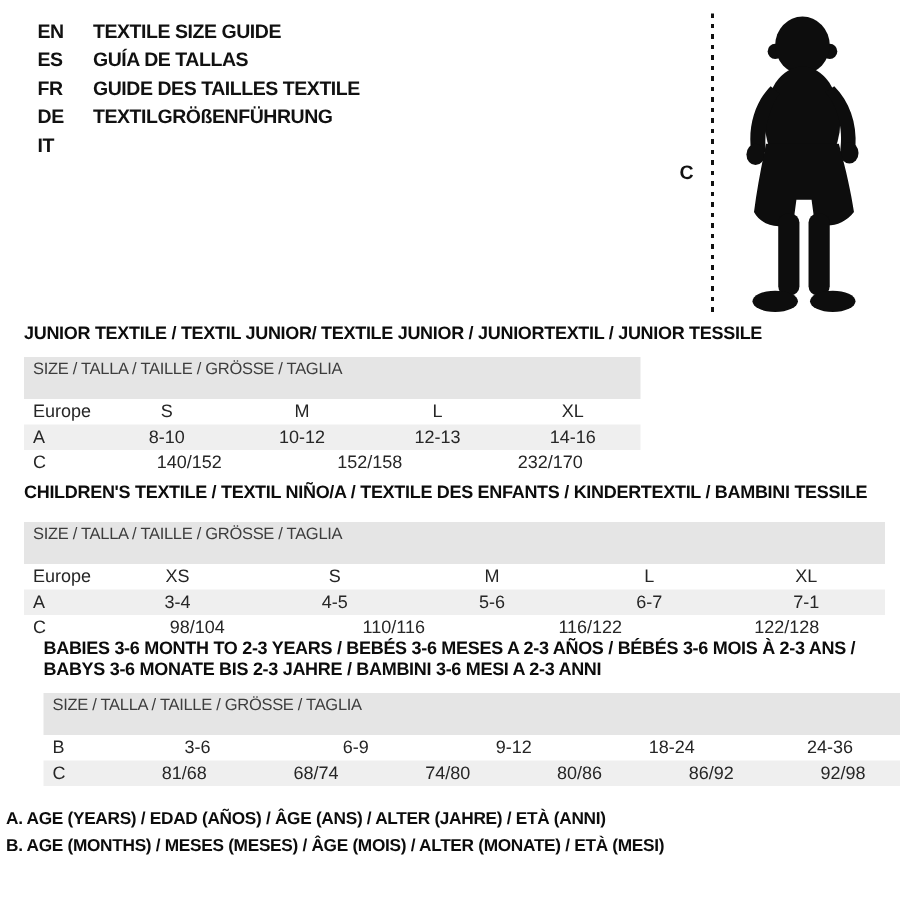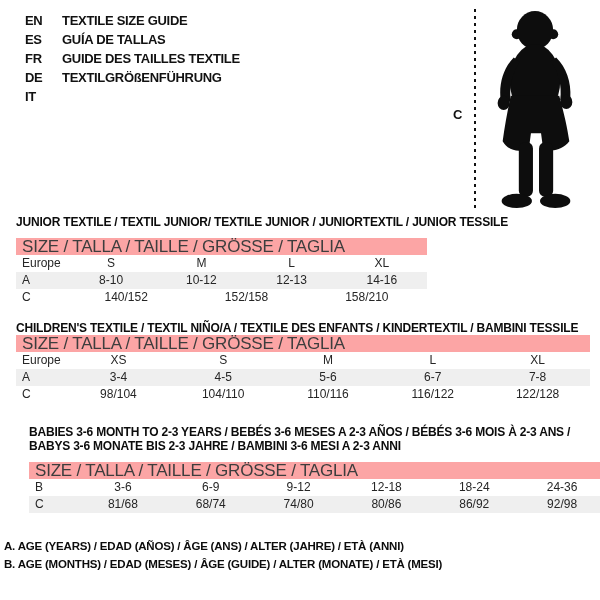--- a/index.html
+++ b/index.html
@@ -24,24 +24,24 @@
   }
   .height-label { position:absolute; left:8px; top:102px;
     font-weight:700; font-size:13px; color:#111; }
   .baby-svg { position:absolute; left:42px; top:4px; }
 
   
   .tbl { position:absolute; left:16px; }
   .tbl-title { font-weight:700; font-size:12px; letter-spacing:-0.2px;
     white-space:nowrap; color:#0c0c0c; }
   .gap8  { margin-bottom:9px; }
-  .gap12 { margin-bottom:0; }
+  .gap12 { margin-bottom:13px; }
   .gap9  { margin-bottom:9px; }
-  .size-bar { background:#fca5a5; height:17px; line-height:17px;
-    padding-left:6px; font-size:17px; color:#3d3d3d; letter-spacing:-0.2px; }
+  .size-bar { background:#e5e5e5; height:28px; line-height:17px;
+    padding-left:6px; font-size:11px; color:#3d3d3d; letter-spacing:-0.2px; }
   .trow { display:flex; height:17px; line-height:17px; font-size:12px; color:#262626; }
   .trow.alt { background:#efefef; }
   .tcell-label { width:50px; padding-left:6px; box-sizing:border-box; }
   .tcell { flex:1; text-align:center; }
 
   
   .footnotes { position:absolute; left:4px; top:538px; }
   .footnote { font-weight:700; font-size:11.5px; letter-spacing:-0.2px;
     height:17.5px; line-height:17.5px; white-space:nowrap; color:#0c0c0c; }
 </style>
@@ -108,75 +108,73 @@
       <span class="tcell-label">A</span>
       <span class="tcell">8-10</span>
       <span class="tcell">10-12</span>
       <span class="tcell">12-13</span>
       <span class="tcell">14-16</span>
     </div>
     <div class="trow">
       <span class="tcell-label">C</span>
       <span class="tcell">140/152</span>
       <span class="tcell">152/158</span>
-      <span class="tcell">158/210</span>
+      <span class="tcell">232/170</span>
     </div>
   </div>
 
   <div class="tbl" style="top:321px; width:574px;">
     <div class="tbl-title gap12">CHILDREN'S TEXTILE / TEXTIL NIÑO/A / TEXTILE DES ENFANTS / KINDERTEXTIL / BAMBINI TESSILE</div>
     <div class="size-bar">SIZE / TALLA / TAILLE / GRÖSSE / TAGLIA</div>
     <div class="trow">
       <span class="tcell-label">Europe</span>
       <span class="tcell">XS</span>
       <span class="tcell">S</span>
       <span class="tcell">M</span>
       <span class="tcell">L</span>
       <span class="tcell">XL</span>
     </div>
     <div class="trow alt">
       <span class="tcell-label">A</span>
       <span class="tcell">3-4</span>
       <span class="tcell">4-5</span>
       <span class="tcell">5-6</span>
       <span class="tcell">6-7</span>
-      <span class="tcell">7-8</span>
+      <span class="tcell">7-1</span>
     </div>
     <div class="trow">
       <span class="tcell-label">C</span>
       <span class="tcell">98/104</span>
-      <span class="tcell">104/110</span>
       <span class="tcell">110/116</span>
       <span class="tcell">116/122</span>
       <span class="tcell">122/128</span>
     </div>
   </div>
 
   <div class="tbl" style="top:425px; width:577px;margin-left:13px;">
     <div class="tbl-title">BABIES 3-6 MONTH TO 2-3 YEARS / BEBÉS 3-6 MESES A 2-3 AÑOS / BÉBÉS 3-6 MOIS À 2-3 ANS /</div>
     <div class="tbl-title gap9">BABYS 3-6 MONATE BIS 2-3 JAHRE / BAMBINI 3-6 MESI A 2-3 ANNI</div>
     <div class="size-bar">SIZE / TALLA / TAILLE / GRÖSSE / TAGLIA</div>
     <div class="trow">
       <span class="tcell-label">B</span>
       <span class="tcell">3-6</span>
       <span class="tcell">6-9</span>
       <span class="tcell">9-12</span>
-      <span class="tcell">12-18</span>
       <span class="tcell">18-24</span>
       <span class="tcell">24-36</span>
     </div>
     <div class="trow alt">
       <span class="tcell-label">C</span>
       <span class="tcell">81/68</span>
       <span class="tcell">68/74</span>
       <span class="tcell">74/80</span>
       <span class="tcell">80/86</span>
       <span class="tcell">86/92</span>
       <span class="tcell">92/98</span>
     </div>
   </div>
 
   <div class="footnotes">
     <div class="footnote">A. AGE (YEARS) / EDAD (AÑOS) / ÂGE (ANS) / ALTER (JAHRE) / ETÀ (ANNI)</div>
-    <div class="footnote">B. AGE (MONTHS) / EDAD (MESES) / ÂGE (GUIDE) / ALTER (MONATE) / ETÀ (MESI)</div>
+    <div class="footnote">B. AGE (MONTHS) / MESES (MESES) / ÂGE (MOIS) / ALTER (MONATE) / ETÀ (MESI)</div>
   </div>
 
 </div>
 
 </body></html>

